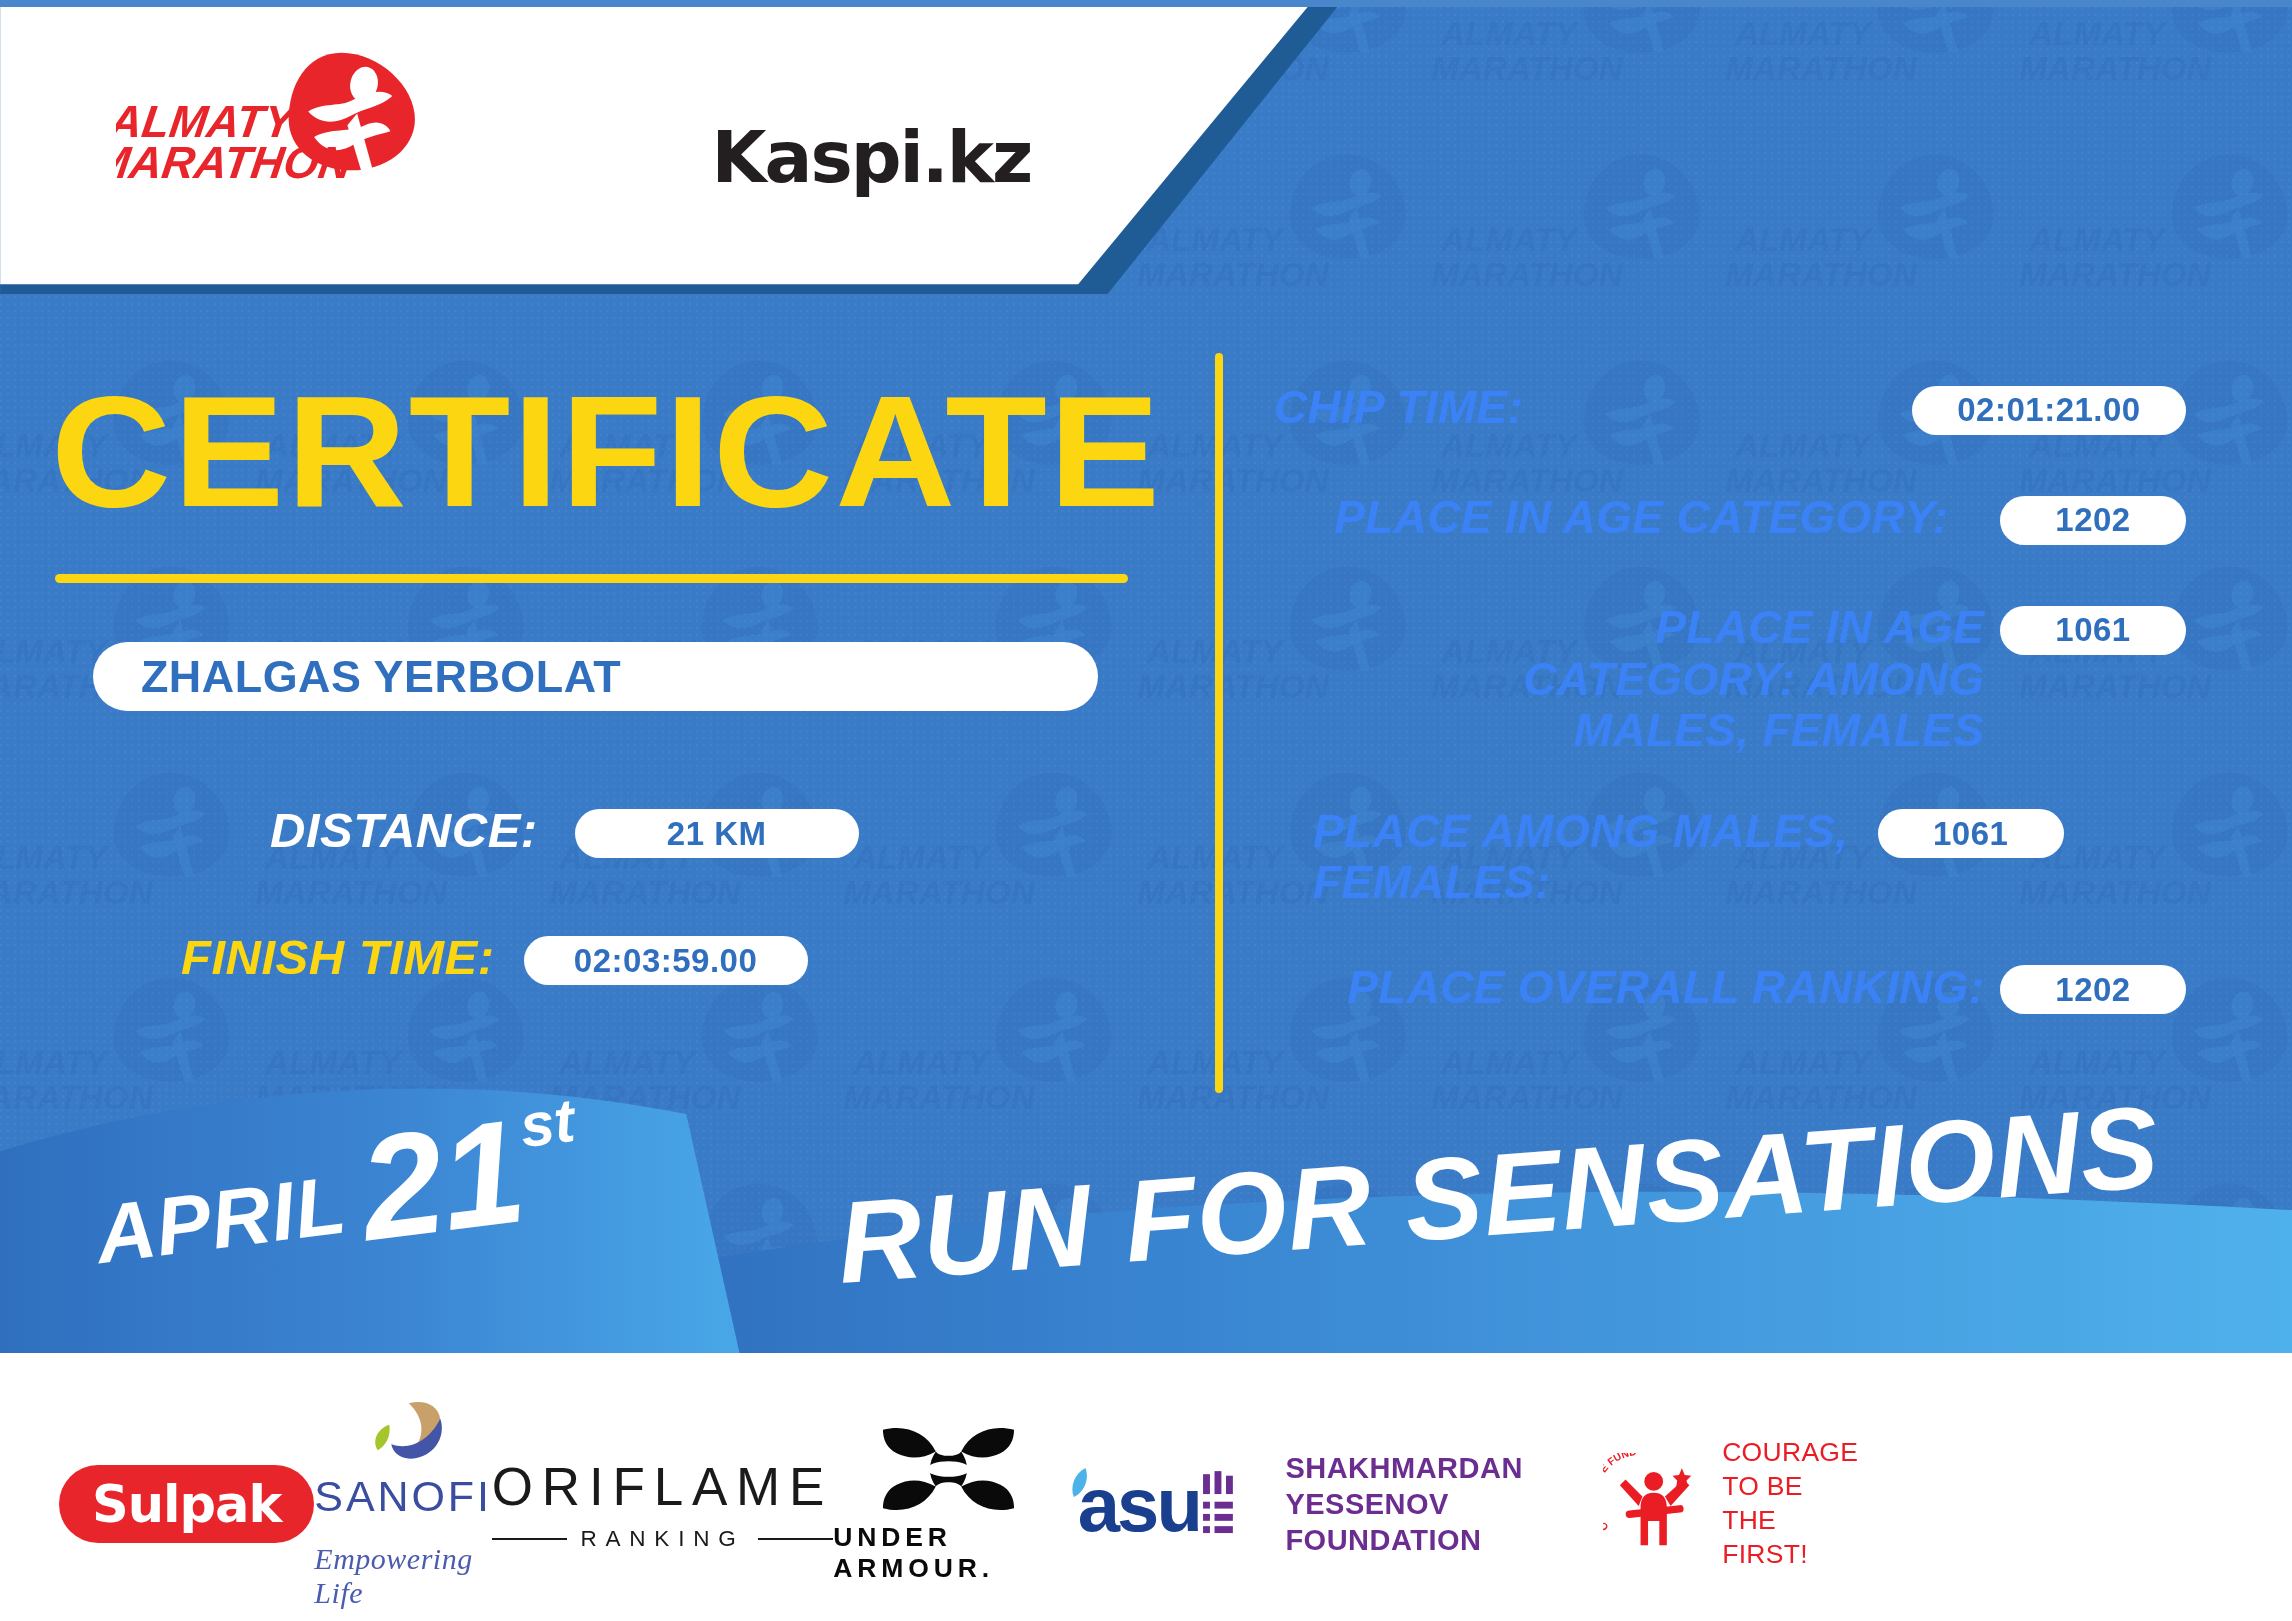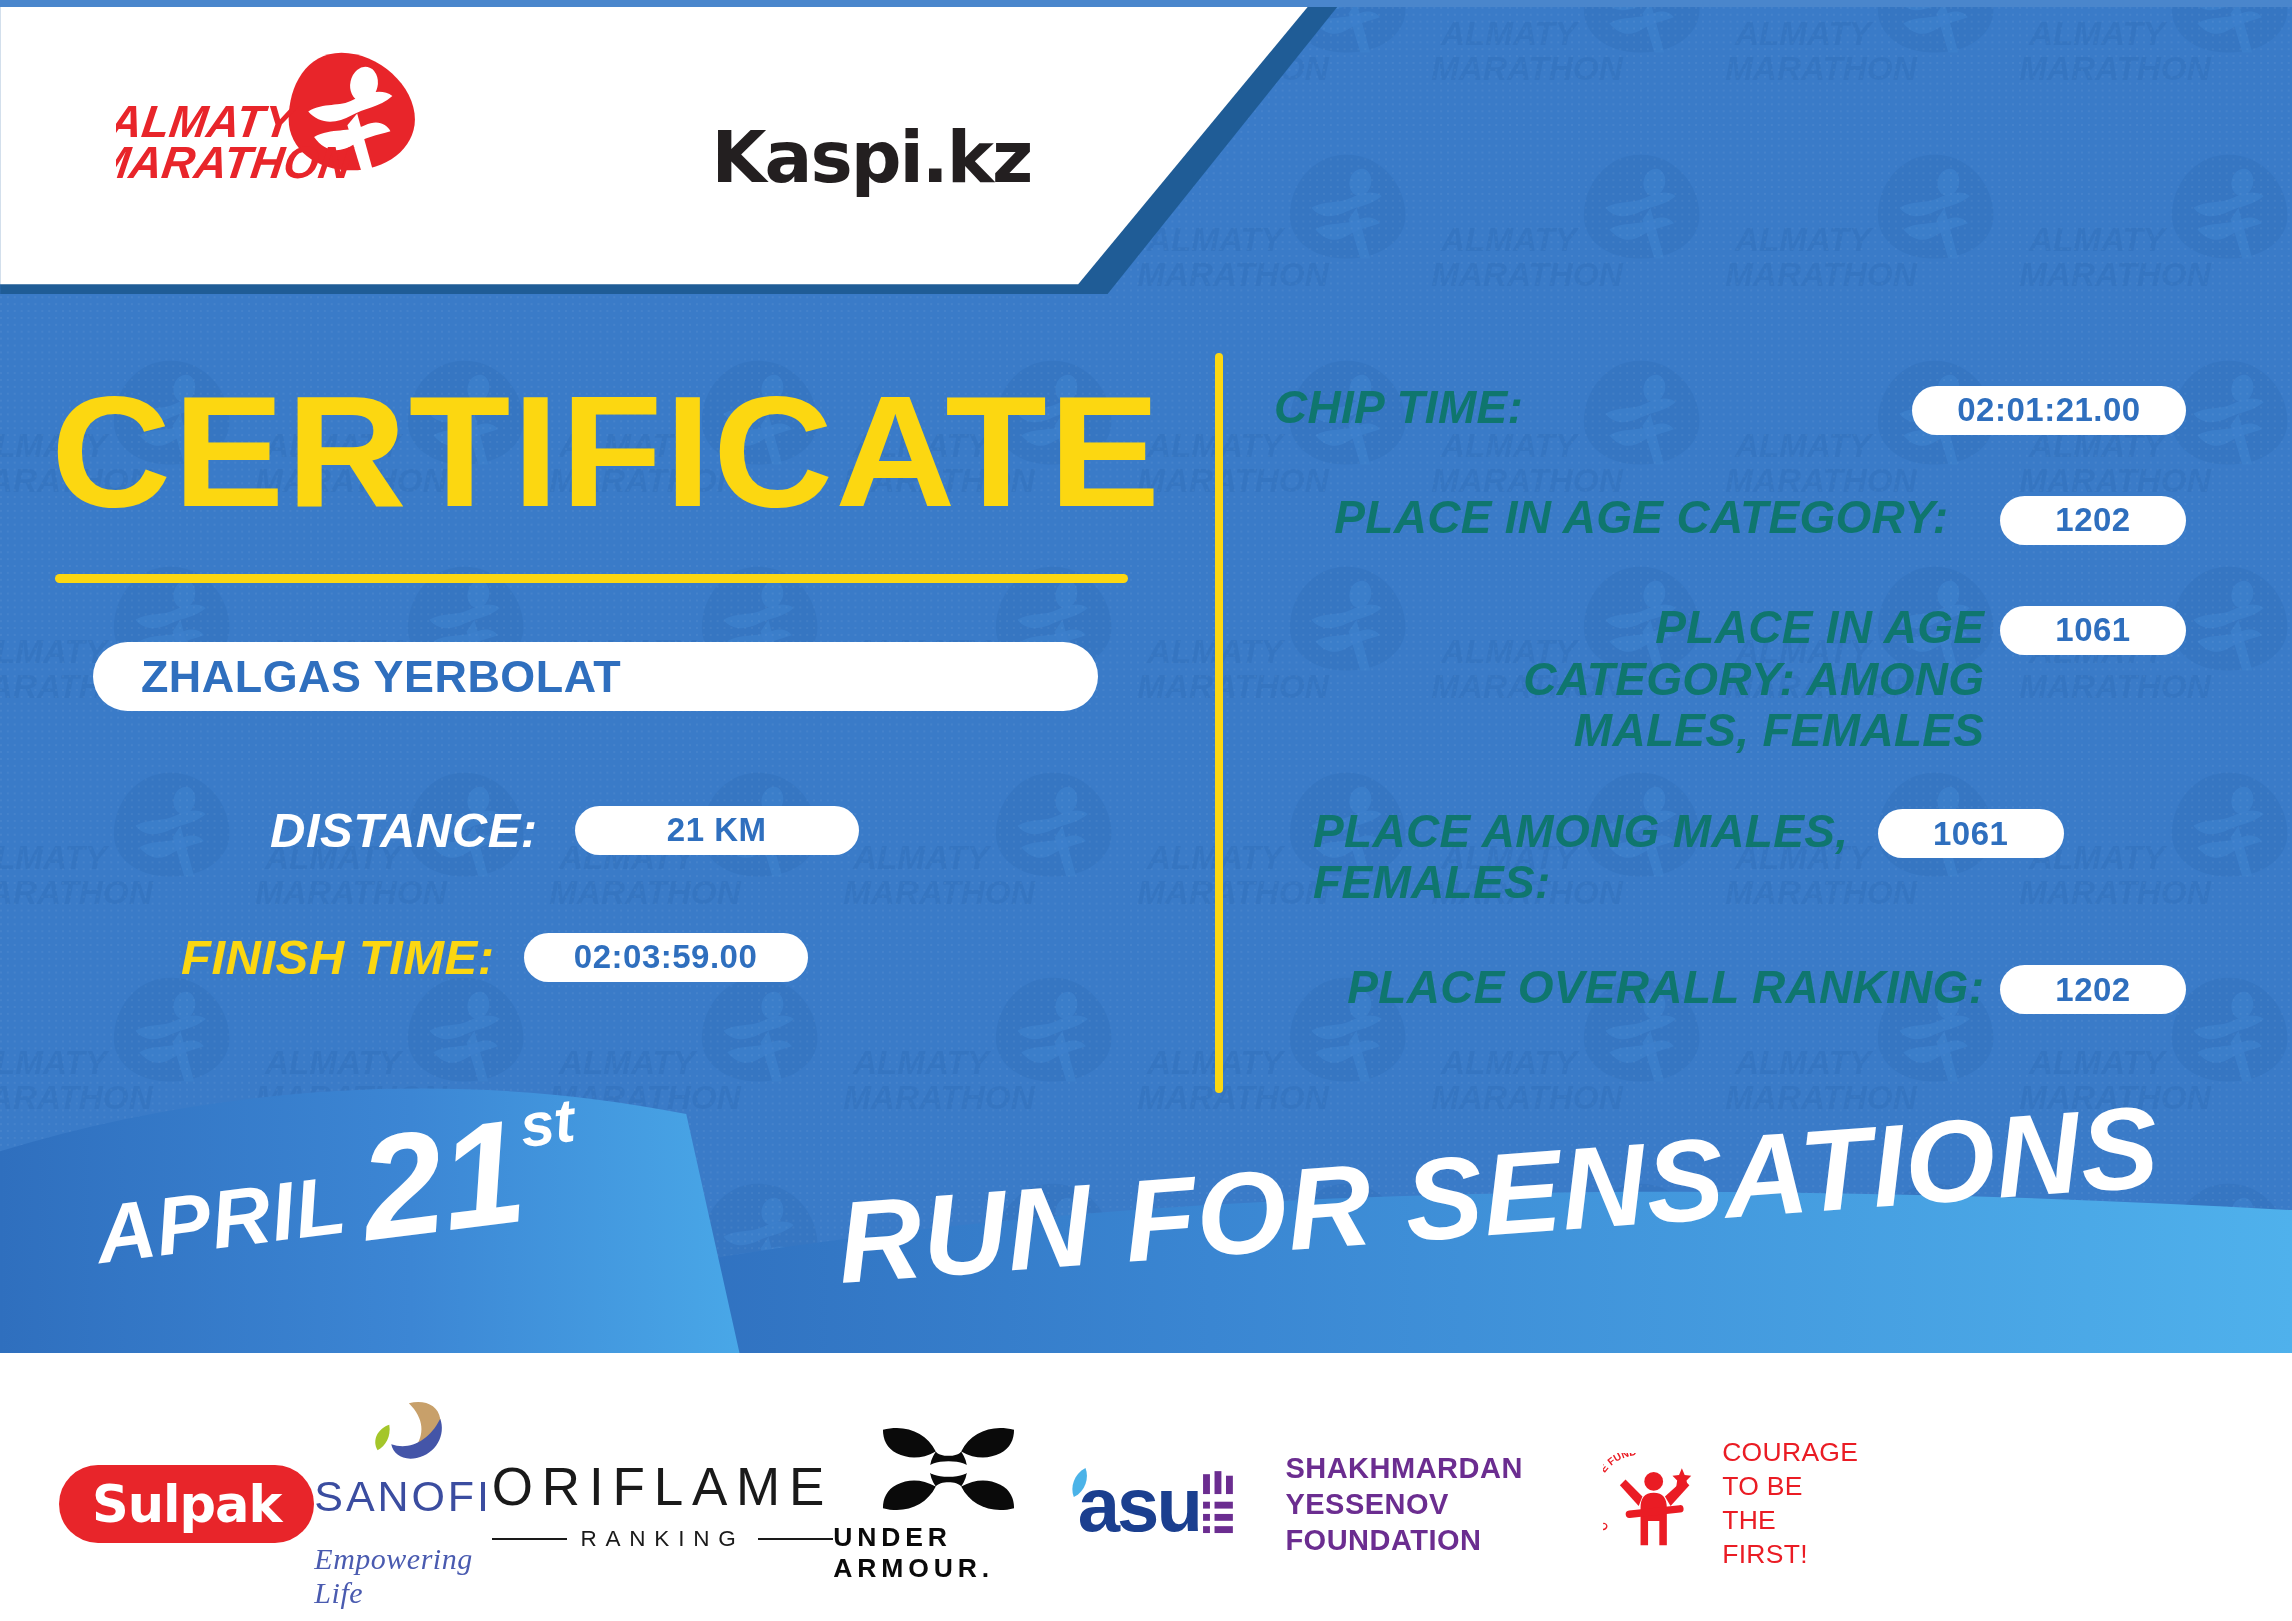--- a/index.html
+++ b/index.html
@@ -81,21 +81,21 @@
     display:flex;align-items:center;
   }
   .name-pill span{
     font-family:"Liberation Sans Narrow","Liberation Sans",sans-serif;
     font-weight:bold;font-size:44px;color:#2f6fbe;
     padding-left:47px;letter-spacing:0.5px;
     transform:scaleX(1.02);transform-origin:left center;
   }
 
   .kv-row{
-    position:absolute;z-index:10;display:flex;align-items:center;
+    position:absolute;z-index:10;display:flex;align-items:flex-end;
   }
   .kv-label{
     font-family:"Liberation Sans Narrow","Liberation Sans",sans-serif;
     font-weight:bold;font-size:49px;font-style:italic;
     color:#ffffff;letter-spacing:0.5px;white-space:nowrap;
   }
   .kv-label.yellow{color:#fcd711;}
   .kv-pill{
     background:#ffffff;border-radius:25.5px;height:49px;
     display:flex;align-items:center;justify-content:center;
@@ -119,21 +119,21 @@
   .stats{
     position:absolute;left:1274px;top:382px;width:912px;z-index:10;
   }
   .stat{
     position:relative;display:flex;align-items:flex-start;
     margin-bottom:41px;min-height:61px;
   }
   .stat-label{
     font-family:"Liberation Sans Narrow","Liberation Sans",sans-serif;
     font-weight:bold;font-style:italic;font-size:46px;line-height:1.12;
-    color:#0f766e;letter-spacing:0.3px;
+    color:#3b82f6;letter-spacing:0.3px;
     flex:1 1 auto;padding-right:15.7px;
   }
   .stat-pill{
     flex:0 0 auto;
     background:#ffffff;border-radius:25.5px;height:49px;min-width:186px;
     display:flex;align-items:center;justify-content:center;
     color:#2f6fbe;font-weight:bold;
     font-family:"Liberation Sans Narrow","Liberation Sans",sans-serif;
     font-size:33px;letter-spacing:0.5px;
     margin-top:3.9px;

